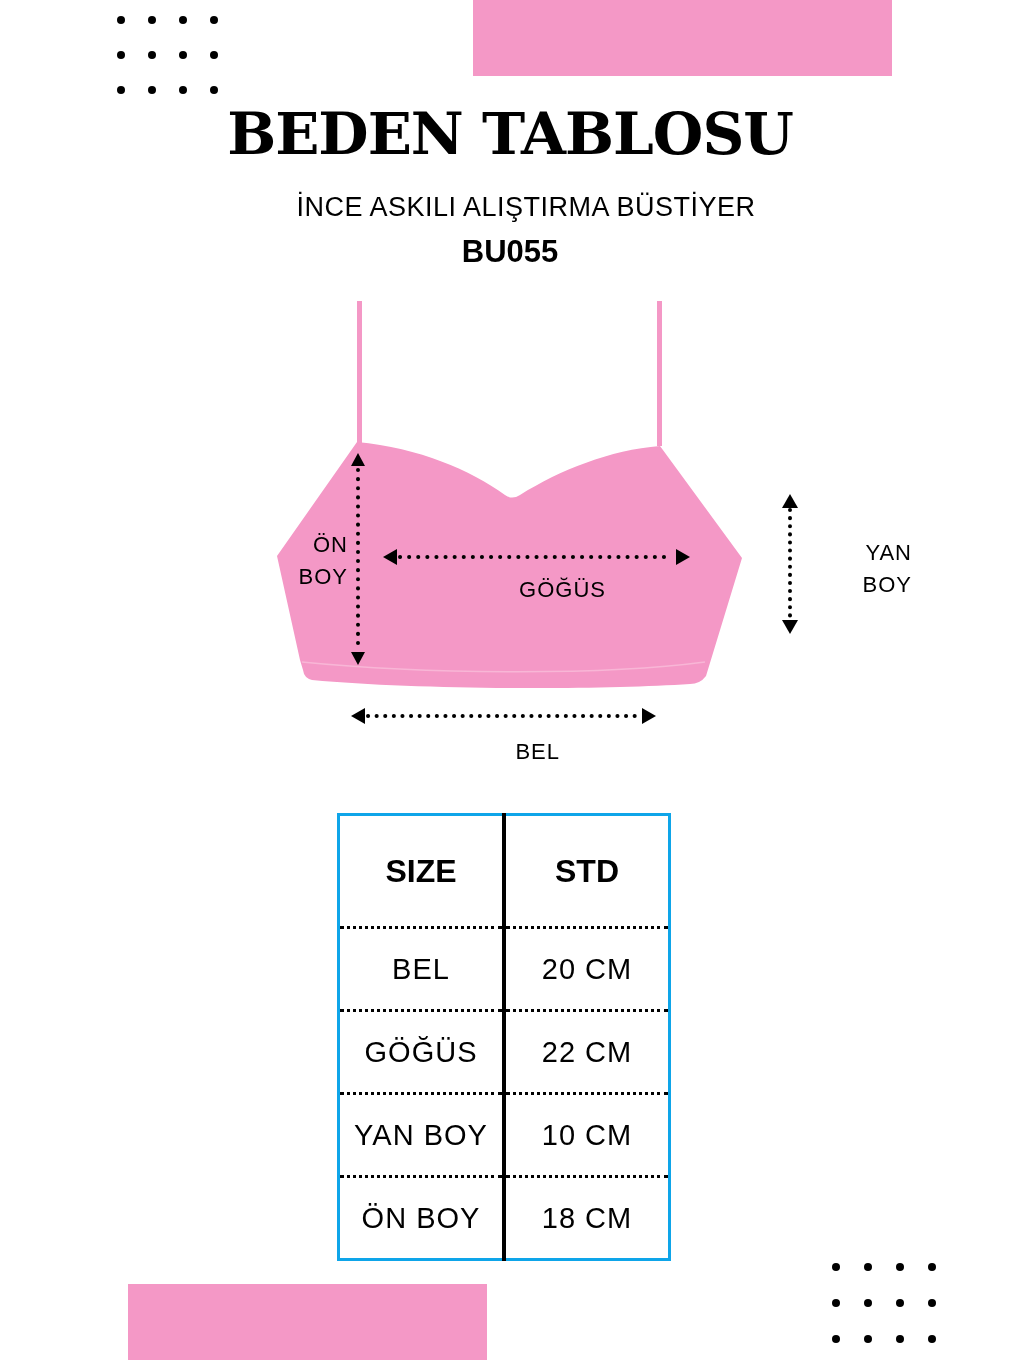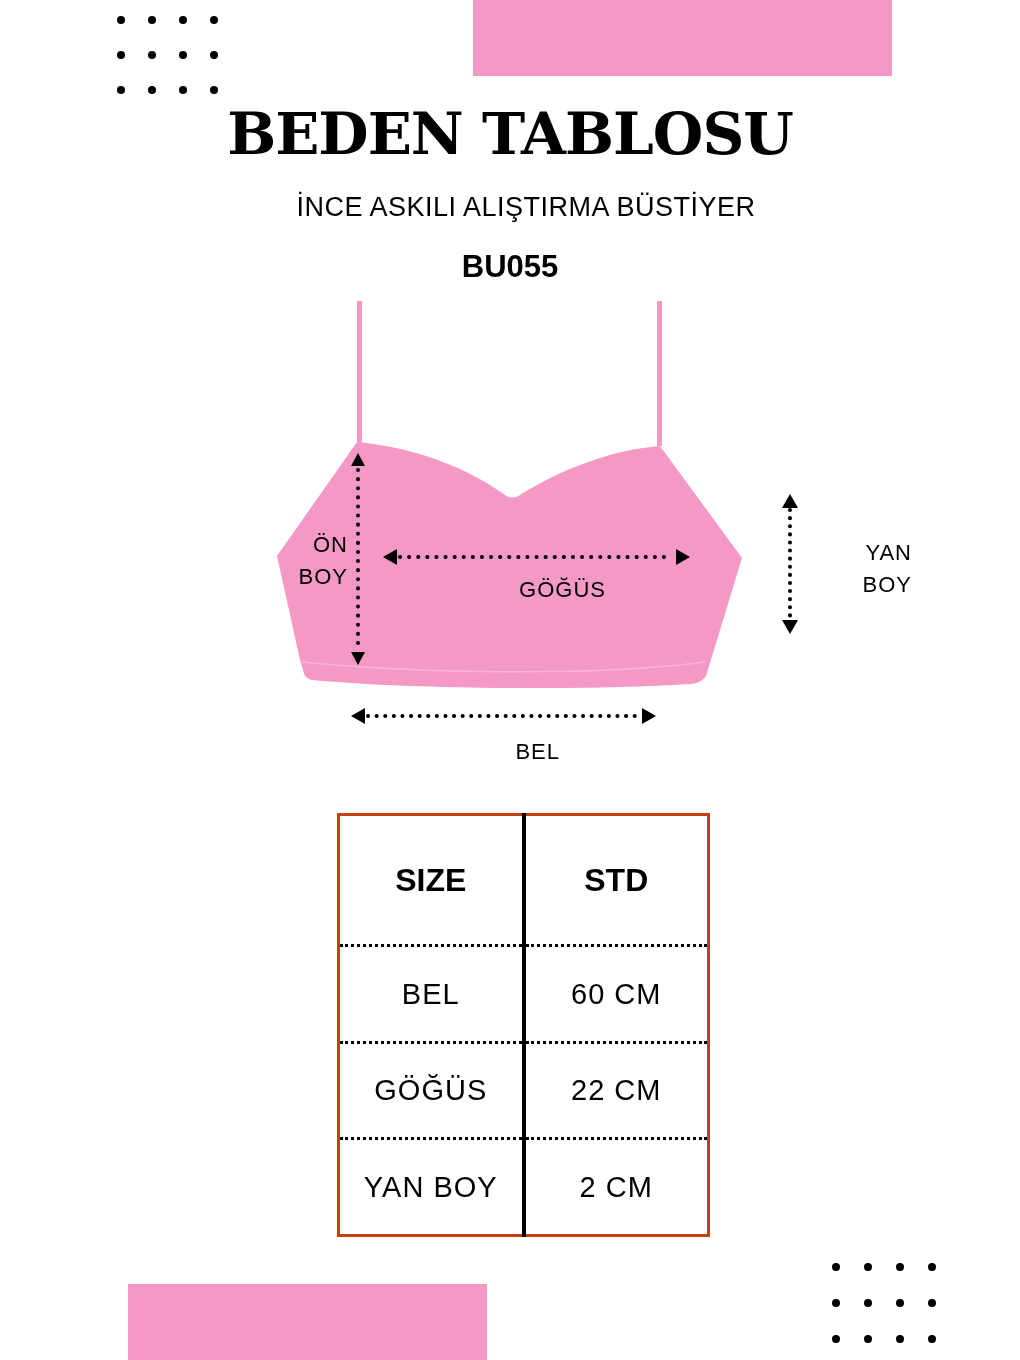--- a/index.html
+++ b/index.html
@@ -3,23 +3,23 @@
 <meta charset="utf-8">
 <style>
   html, body { margin:0; padding:0; background:#ffffff; }
   body { width:1020px; height:1360px; position:relative; overflow:hidden; font-family:"DejaVu Sans", sans-serif; color:#000; }
   .abs { position:absolute; }
   .pink-block { background:#f498c6; }
   .dots { display:grid; grid-template-columns:repeat(4, 8px); column-gap:23px; row-gap:27px; }
   .dot { width:8px; height:8px; border-radius:50%; background:#000; }
   .title { left:0; width:1020px; top:100px; text-align:center; font-family:"DejaVu Serif", serif; font-weight:bold; font-size:58px; letter-spacing:-1px; transform:scaleX(1.0); }
   .subtitle { left:16px; width:1020px; top:192px; text-align:center; font-family:"Liberation Sans", sans-serif; font-size:27px; letter-spacing:0.5px; }
-  .code { left:0; width:1020px; top:234px; text-align:center; font-family:"Liberation Sans", sans-serif; font-weight:bold; font-size:31px;margin-top:15px; }
+  .code { left:0; width:1020px; top:234px; text-align:center; font-family:"Liberation Sans", sans-serif; font-weight:bold; font-size:31px; }
   .lbl { font-family:"Liberation Sans", sans-serif; font-size:22px; letter-spacing:1px; text-align:right; line-height:32px; }
-  table.sz { position:absolute; left:337px; top:813px; width:373px; height:424px; border-collapse:collapse; border:3px solid #c2410c; }
+  table.sz { position:absolute; left:337px; top:813px; width:334px; height:424px; border-collapse:collapse; border:3px solid #0ea5e9; }
   table.sz td, table.sz th { width:50%; text-align:center; font-family:"Liberation Sans", sans-serif; }
   table.sz th { font-weight:bold; font-size:32px; height:108px; }
   table.sz td { font-size:29px; letter-spacing:1px; height:78px; border-top:3px dotted #000; }
   table.sz .c1 { border-right:4px solid #000; }
 </style>
 </head>
 <body>
 
 <div class="abs pink-block" style="left:473px;top:0;width:419px;height:76px;"></div>
 <div class="abs pink-block" style="left:128px;top:1284px;width:359px;height:76px;"></div>
@@ -108,24 +108,28 @@
 <div class="abs lbl" style="left:460px;top:736px;width:100px;">BEL</div>
 
 <table class="sz">
   <tbody>
       <tr>
     <th class="c1">SIZE</th>
     <th>STD</th>
   </tr>
   <tr>
     <td class="c1">BEL</td>
-    <td>60 CM</td>
+    <td>20 CM</td>
   </tr>
   <tr>
     <td class="c1">GÖĞÜS</td>
     <td>22 CM</td>
   </tr>
   <tr>
     <td class="c1">YAN BOY</td>
-    <td>2 CM</td>
+    <td>10 CM</td>
+  </tr>
+  <tr>
+    <td class="c1">ÖN BOY</td>
+    <td>18 CM</td>
   </tr>
 </tbody>
   </table>
 
 </body></html>

